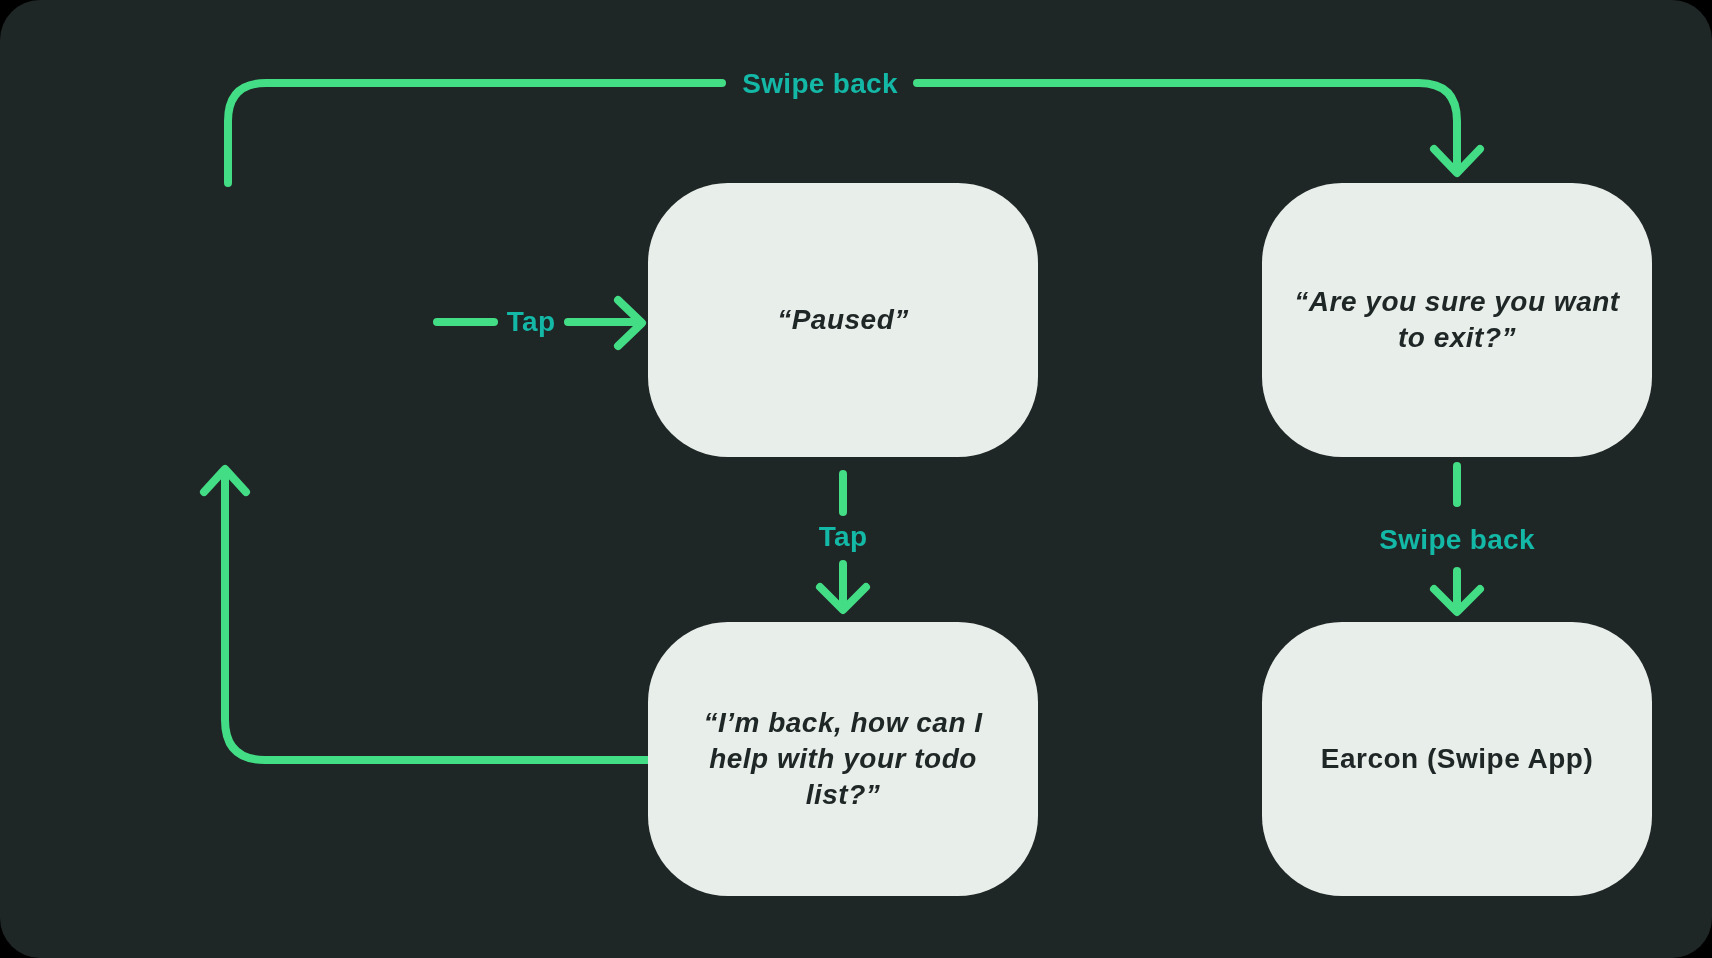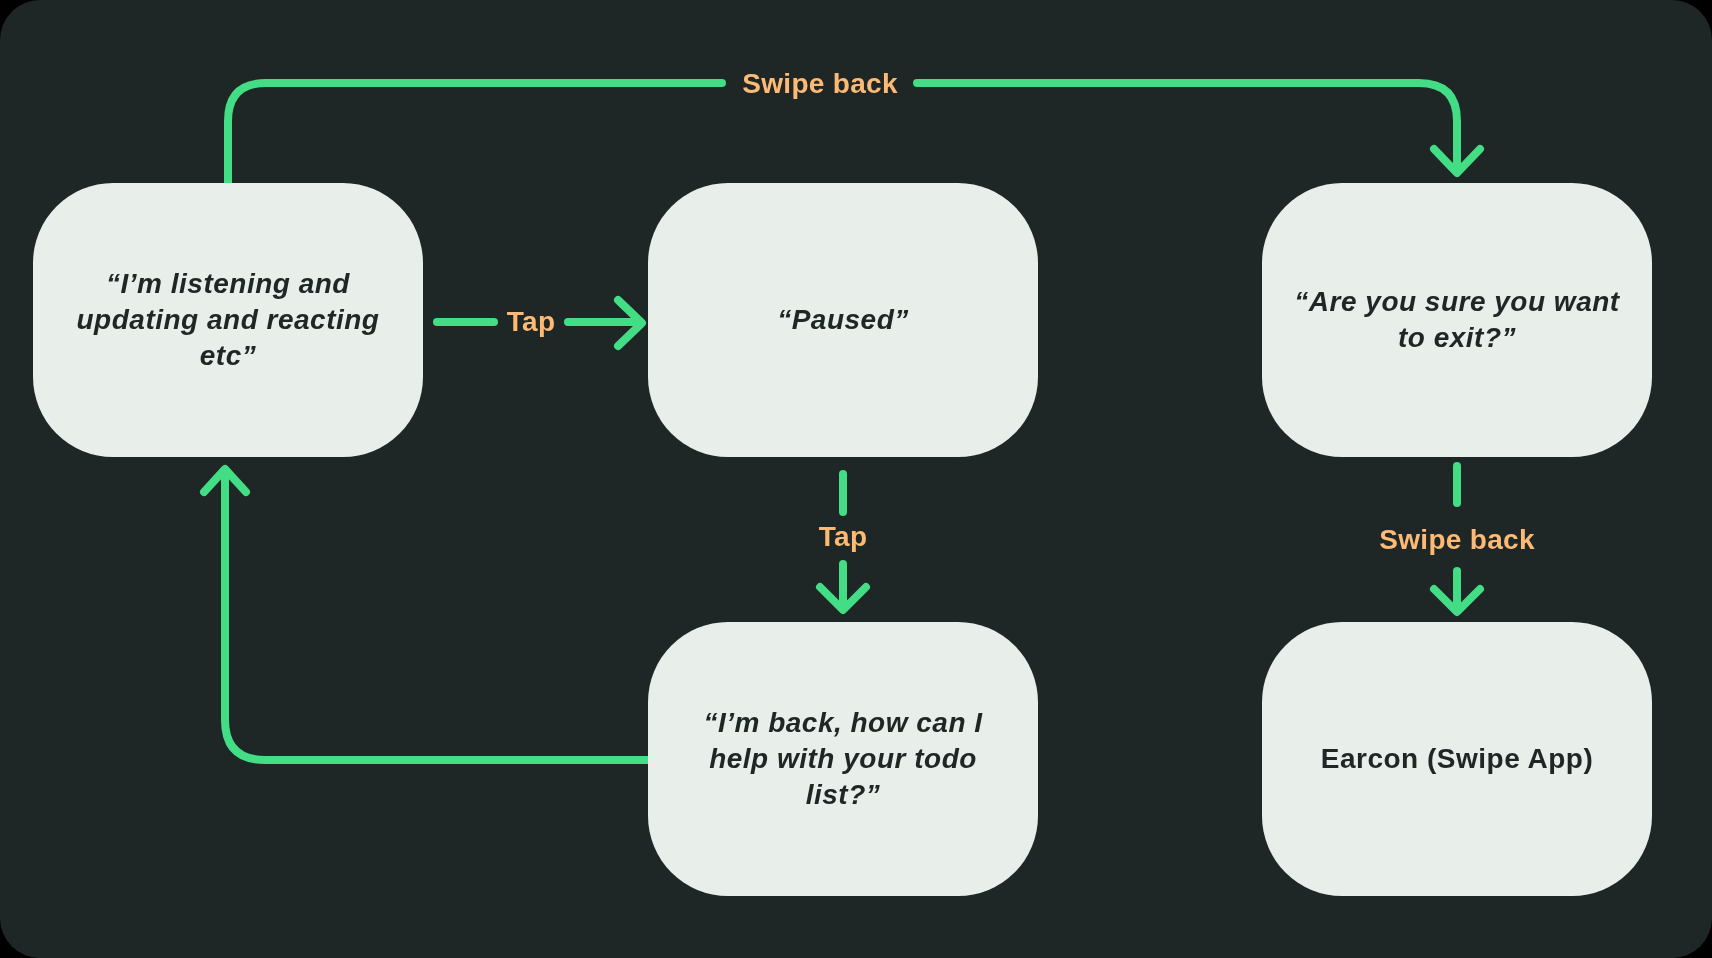--- a/index.html
+++ b/index.html
@@ -50,21 +50,21 @@
   .node.quote { font-style: italic; }
   .node-listening   { left: 33px;   top: 183px; }
   .node-paused      { left: 648px;  top: 183px; justify-content: center; }
   .node-confirm     { left: 1262px; top: 183px; }
   .node-imback      { left: 648px;  top: 622px; }
   .node-earcon      { left: 1262px; top: 622px; }
 
   .edge-label {
     position: absolute;
     transform: translate(-50%, -50%);
-    color: #fdba74;
+    color: #14b8a6;
     font-size: 28px;
     font-weight: 700;
     letter-spacing: 0.3px;
     white-space: nowrap;
   }
   .label-swipe-top   { left: 820px;  top: 84px; }
   .label-tap-h       { left: 531px;  top: 322px; }
   .label-tap-v       { left: 843px;  top: 537px; }
   .label-swipe-right { left: 1457px; top: 540px; }
 </style>
@@ -88,23 +88,20 @@
     <path d="M 820 587 L 843 610 L 866 587"></path>
 
     <path d="M 1457 466 L 1457 503"></path>
     <path d="M 1457 571 L 1457 610"></path>
     <path d="M 1434 589 L 1457 612 L 1480 589"></path>
 
     <path d="M 648 760 L 265 760 Q 225 760 225 720 L 225 472"></path>
     <path d="M 204 492 L 225 469 L 246 492"></path>
   </svg>
 
-  <div class="node quote node-listening">
-    <span>“I’m listening and updating and reacting etc”</span>
-  </div>
 
   <div class="node quote node-paused">
     <span>“Paused”</span>
   </div>
 
   <div class="node quote node-confirm">
     <span>“Are you sure you want to exit?”</span>
   </div>
 
   <div class="node quote node-imback">

